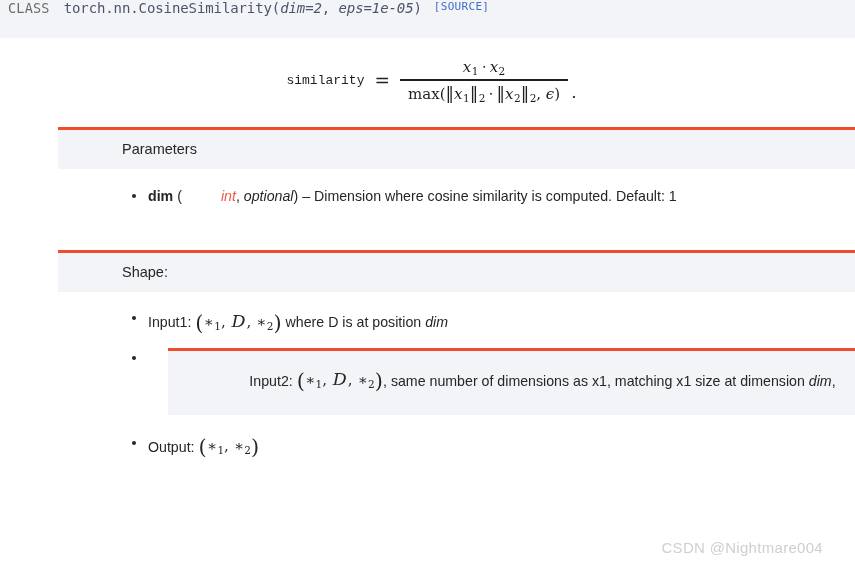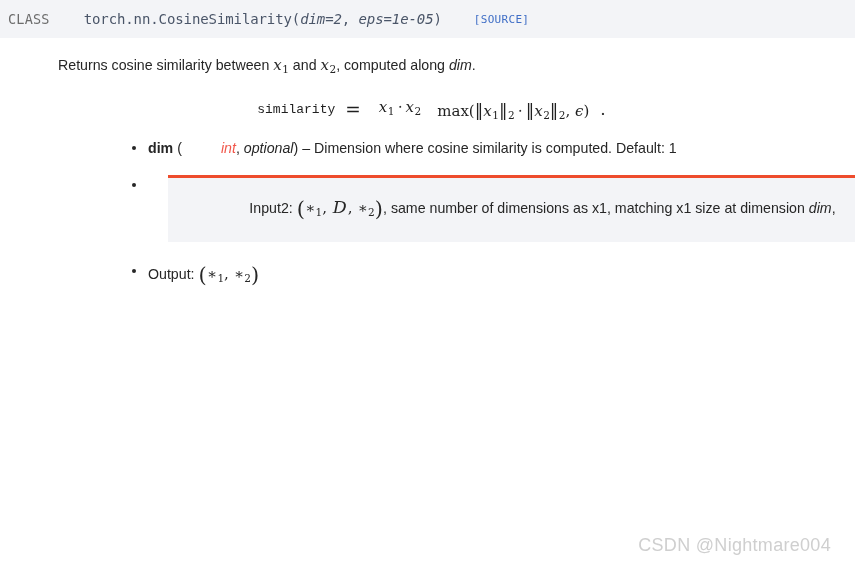--- a/index.html
+++ b/index.html
@@ -14,25 +14,23 @@
     color: #262626;
     overflow: hidden;
     position: relative;
   }
 
   
   .sig-band {
     background: #f3f4f7;
     height: 38px;
     display: flex;
-    align-items: center;
     padding: 0 0 0 8px;
     box-sizing: border-box;
     white-space: nowrap;
-    gap: 20px;
   }
   .sig-class-label {
     font-family: "DejaVu Sans Mono", monospace;
     font-size: 13.5px;
     color: #6c6c6c;
     letter-spacing: 0.2px;
     margin-right: 14px;
   }
   .sig-path {
     font-family: "DejaVu Sans Mono", monospace;
@@ -101,21 +99,21 @@
     font-size: 13px;
     font-family: Liberation Mono, monospace;
     margin-left: 8px;
   }
   .formula .eq {
     font-size: 18.5px;
     margin: 0 10px;
   }
   .frac {
     display: inline-flex;
-    flex-direction: row;
+    flex-direction: column;
     align-items: center;
     vertical-align: middle;
   }
   .frac .num {
     padding: 0 8px 2px 8px;
     font-size: 16.5px;
     line-height: 1.1;
   }
   .frac .bar {
     width: 100%;
@@ -233,62 +231,68 @@
   .shape-math .D {
     font-family: "DejaVu Serif", serif;
     font-style: italic;
     font-size: 17.5px;
     padding: 0 1px;
   }
 
   
   .watermark {
     position: absolute;
-    right: 24px;
+    right: 32px;
     bottom: 10px;
-    font-size: 18px;
+    font-size: 15px;
     color: #cfcfcf;
     letter-spacing: 0.3px;
     user-select: none;
   }
 </style>
 </head>
 <body>
 
 <div class="sig-band">
   <span class="sig-class-label">CLASS</span>
   <span class="sig-path"><span>torch.nn.CosineSimilarity</span><span class="paren">(</span><span class="sig-param">dim=2</span><span>, </span><span class="sig-param">eps=1e-05</span><span class="paren">)</span></span>
   <a href="#" class="sig-source">[SOURCE]</a>
 </div>
 
 <div class="content">
 
-  <p class="desc"><span>Returns cosine similarity between </span><span class="mi">x</span><span class="sub">1</span><span> and </span><span class="mi">x</span><span class="sub">2</span><span>, computed along </span><span class="emph">dim</span><span>.</span></p>
 
   <div class="formula-wrap">
     <div class="formula">
       <span class="lhs">similarity</span>
       <span class="eq">=</span>
       <span class="frac">
         <span class="num"><span class="mi">x</span><span class="sub">1</span><span class="dot-op mi-up">⋅</span><span class="mi">x</span><span class="sub">2</span></span>
         <span class="bar"></span>
         <span class="den"><span class="mi-up">max</span><span class="mi-up">(</span><span class="norm-bar">‖</span><span class="mi">x</span><span class="sub">1</span><span class="norm-bar">‖</span><span class="sub">2</span><span class="dot-op mi-up">⋅</span><span class="norm-bar">‖</span><span class="mi">x</span><span class="sub">2</span><span class="norm-bar">‖</span><span class="sub">2</span><span class="mi-up">, </span><span class="mi">ϵ</span><span class="mi-up">)</span></span>
       </span>
       <span class="period">.</span>
     </div>
   </div>
 
+  <div class="section-head" id="parameters-section">
+    <span class="section-title">Parameters</span>
+  </div>
 
   <ul class="bullets" id="parameters-list">
     <li><span class="p-name">dim</span><span> (</span><span class="p-type">int</span><span>, </span><span class="p-optional">optional</span><span>)</span><span> – Dimension where cosine similarity is computed. Default: 1</span></li>
   </ul>
 
+  <div class="section-head" id="shape-section">
+    <span class="section-title">Shape:</span>
+  </div>
 
   <ul class="bullets" id="shape-list">
 
+    <li><span>Input1: </span><span class="shape-math"><span class="big-paren">(</span><span class="star">∗</span><span class="sub">1</span><span>, </span><span class="D">D</span><span>, </span><span class="star">∗</span><span class="sub">2</span><span class="big-paren">)</span></span><span> where D is at position </span><span class="emph">dim</span></li>
 
     <li class="li-boxed">
       <div class="highlight-box"><span>Input2: </span><span class="shape-math"><span class="big-paren">(</span><span class="star">∗</span><span class="sub">1</span><span>, </span><span class="D">D</span><span>, </span><span class="star">∗</span><span class="sub">2</span><span class="big-paren">)</span></span><span>, same number of dimensions as x1, matching x1 size at dimension </span><span class="emph">dim</span><span>,</span></div>
     </li>
 
     <li id="output-item"><span>Output: </span><span class="shape-math"><span class="big-paren">(</span><span class="star">∗</span><span class="sub">1</span><span>, </span><span class="star">∗</span><span class="sub">2</span><span class="big-paren">)</span></span></li>
 
   </ul>
 
 </div>

